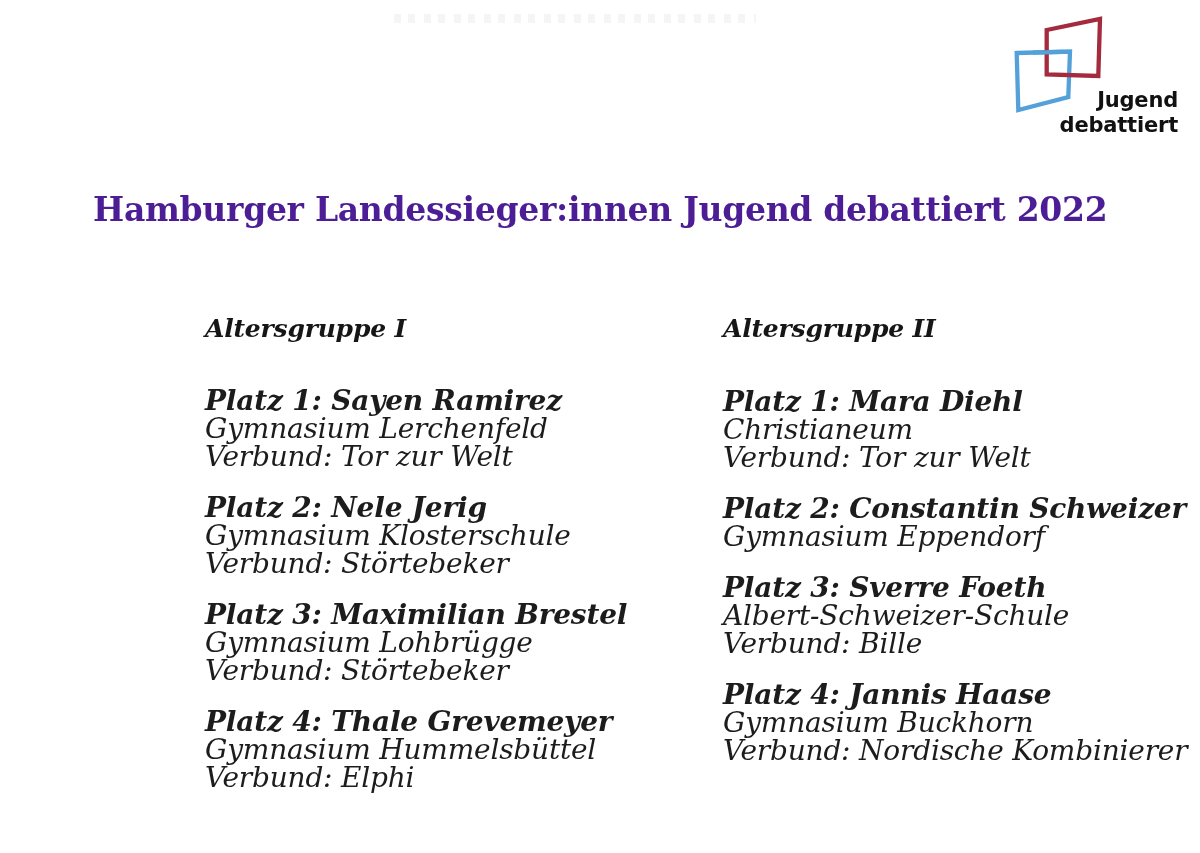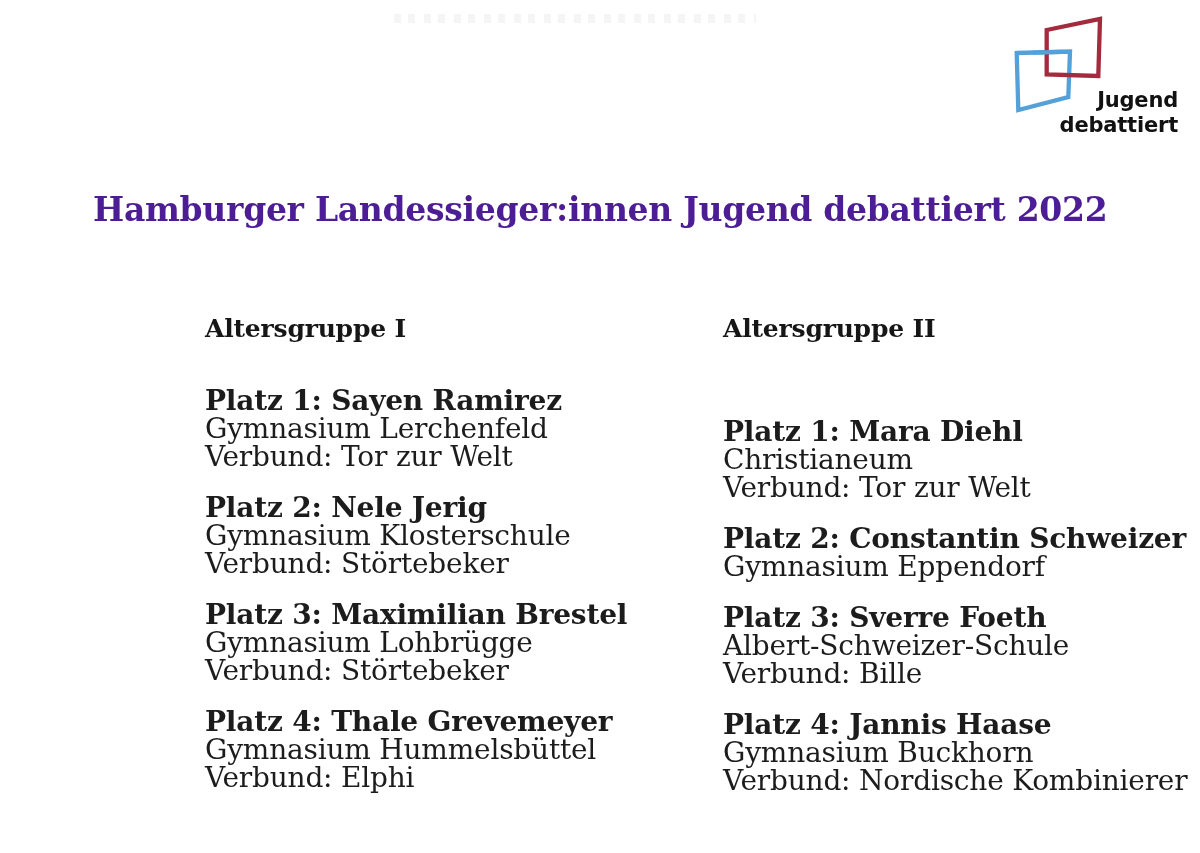--- a/index.html
+++ b/index.html
@@ -39,35 +39,35 @@
     position:absolute;left:93px;top:190px;margin:0;
     font-size:33px;
     font-weight:700;
     letter-spacing:-0.3px;
     white-space:nowrap;
     color:#4c1d95;
   }
 
   .columns{
     position:absolute;left:205px;top:313px;
-    display:flex;flex-direction:row;
+    display:flex;flex-direction:row;font-style:italic;
   }
   .col{display:block;}
   .col1{width:518px;}
   .col2{width:477px;}
   .col h2{
     margin:0;
     font-size:25px;
     font-weight:700;
     line-height:32px;
     color:#161616;
     letter-spacing:-0.2px;
   }
   .entries{margin-top:42px;}
-  .col2 .entries{margin-top:73px;}
+  .col2 .entries{margin-top:43px;}
   .entry{
     margin:0 0 23px 0;
     font-size:28px;
     line-height:28px;
     letter-spacing:-0.2px;
   }
   .entry .platz{font-weight:700;}
 </style>
 </head>
 <body>

